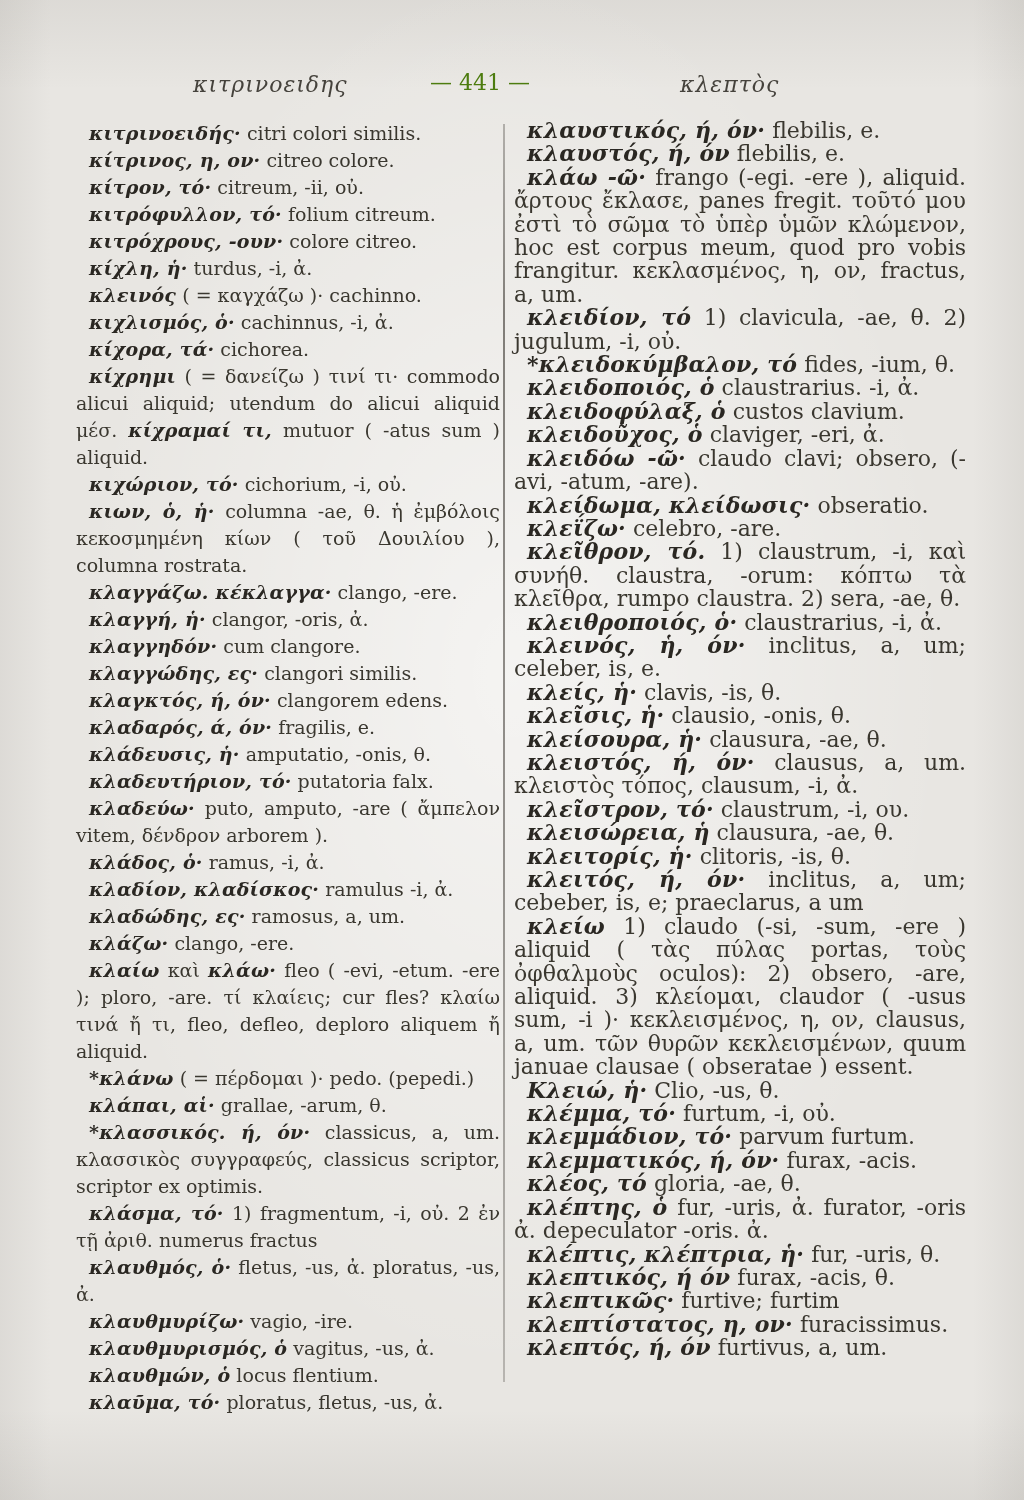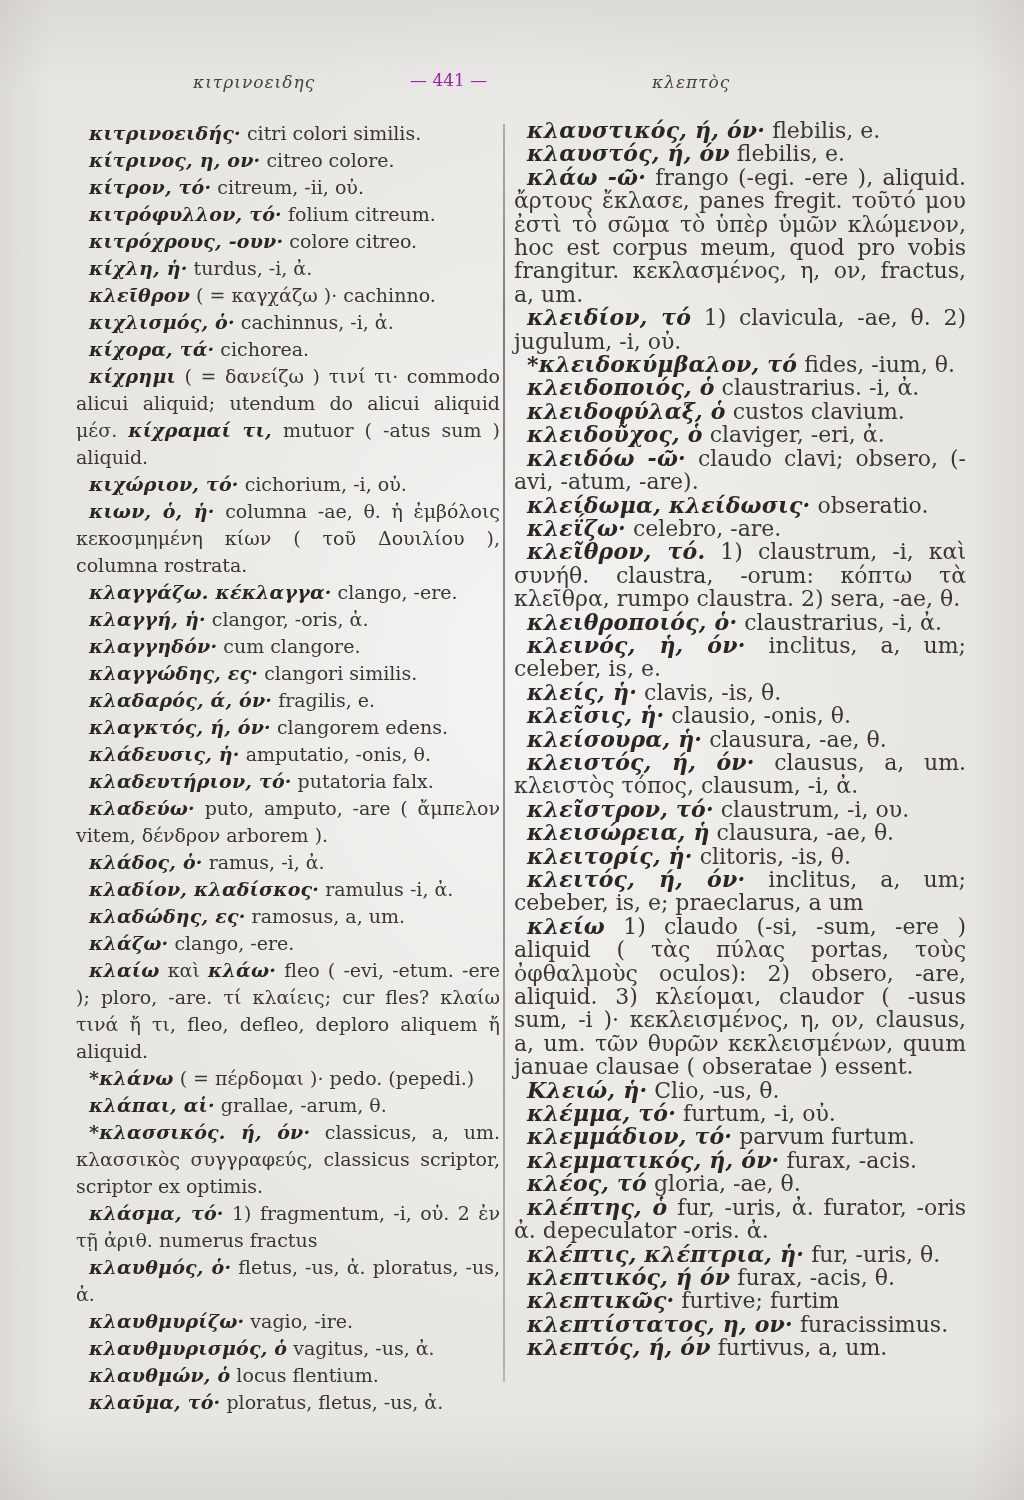--- a/index.html
+++ b/index.html
@@ -12,25 +12,25 @@
     overflow:hidden;
   }
   .paper-shade {
     position:absolute; inset:0;
     background:
       radial-gradient(ellipse at 50% 45%, rgba(255,255,255,0.55) 0%, rgba(255,255,255,0.0) 60%),
       linear-gradient(180deg, rgba(120,115,108,0.10) 0%, rgba(255,255,255,0) 6%, rgba(255,255,255,0) 94%, rgba(120,115,108,0.12) 100%),
       linear-gradient(90deg, rgba(120,115,108,0.10) 0%, rgba(255,255,255,0) 5%, rgba(255,255,255,0) 95%, rgba(120,115,108,0.10) 100%);
     pointer-events:none;
   }
-  .header { position:absolute; top:70px; left:0; width:817px; height:30px; font-size:17px;padding-left:32px; }
+  .header { position:absolute; top:70px; left:0; width:817px; height:30px; font-size:22px;padding-left:32px; }
   .header .hw { font-style:italic; letter-spacing:1px; color:#45423c; }
   .hw-left  { position:absolute; left:193px; top:2px; }
-  .page-num { position:absolute; left:410px; top:0; width:120px; text-align:left; color:#a21caf; }
-  .hw-right { position:absolute; left:652px; top:2px; }
+  .page-num { position:absolute; left:410px; top:0; width:120px; text-align:right; color:#4d7c0f; }
+  .hw-right { position:absolute; left:680px; top:2px; }
   .divider {
     position:absolute; left:503px; top:124px; width:2px; height:1258px;
     background:linear-gradient(180deg, rgba(70,66,60,0.35), rgba(70,66,60,0.65) 15%, rgba(70,66,60,0.55) 60%, rgba(70,66,60,0.30));
   }
   .col { position:absolute; text-align:justify; }
   .col-left  { left:76px;  top:120px; width:424px; font-size:19px;   line-height:27px; }
   .col-right { left:514px; top:119px; width:452px; font-size:22px; line-height:23.4px; }
   .entry { margin:0; text-indent:13px; }
   .lemma { font-weight:bold; font-style:italic; color:#2a2722; letter-spacing:0.2px; }
   .gloss { color:#3a372f; }
@@ -48,32 +48,32 @@
 
 <div class="divider"></div>
 
 <div class="col col-left">
     <p class="entry"><span class="lemma">κιτρινοειδής·</span><span class="gloss"> citri colori similis.</span></p>
     <p class="entry"><span class="lemma">κίτρινος, η, ον·</span><span class="gloss"> citreo colore.</span></p>
     <p class="entry"><span class="lemma">κίτρον, τό·</span><span class="gloss"> citreum, -ii, οὐ.</span></p>
     <p class="entry"><span class="lemma">κιτρόφυλλον, τό·</span><span class="gloss"> folium citreum.</span></p>
     <p class="entry"><span class="lemma">κιτρόχρους, -ουν·</span><span class="gloss"> colore citreo.</span></p>
     <p class="entry"><span class="lemma">κίχλη, ἡ·</span><span class="gloss"> turdus, -i, ἀ.</span></p>
-    <p class="entry"><span class="lemma">κλεῖθρον</span><span class="gloss"> ( = καγχάζω )· cachinno.</span></p>
+    <p class="entry"><span class="lemma">κλεινός</span><span class="gloss"> ( = καγχάζω )· cachinno.</span></p>
     <p class="entry"><span class="lemma">κιχλισμός, ὁ·</span><span class="gloss"> cachinnus, -i, ἀ.</span></p>
     <p class="entry"><span class="lemma">κίχορα, τά·</span><span class="gloss"> cichorea.</span></p>
     <p class="entry"><span class="lemma">κίχρημι</span><span class="gloss"> ( = δανείζω ) τινί τι· commodo alicui aliquid; utendum do alicui aliquid μέσ. </span><span class="lemma">κίχραμαί τι,</span><span class="gloss"> mutuor ( -atus sum ) aliquid.</span></p>
     <p class="entry"><span class="lemma">κιχώριον, τό·</span><span class="gloss"> cichorium, -i, οὐ.</span></p>
     <p class="entry"><span class="lemma">κιων, ὁ, ἡ·</span><span class="gloss"> columna -ae, θ. ἡ ἐμβόλοις κεκοσμημένη κίων ( τοῦ Δουιλίου ), columna rostrata.</span></p>
     <p class="entry"><span class="lemma">κλαγγάζω. κέκλαγγα·</span><span class="gloss"> clango, -ere.</span></p>
     <p class="entry"><span class="lemma">κλαγγή, ἡ·</span><span class="gloss"> clangor, -oris, ἀ.</span></p>
     <p class="entry"><span class="lemma">κλαγγηδόν·</span><span class="gloss"> cum clangore.</span></p>
     <p class="entry"><span class="lemma">κλαγγώδης, ες·</span><span class="gloss"> clangori similis.</span></p>
+    <p class="entry"><span class="lemma">κλαγκτός, ή, όν·</span><span class="gloss"> clangorem edens.</span></p>
     <p class="entry"><span class="lemma">κλαδαρός, ά, όν·</span><span class="gloss"> fragilis, e.</span></p>
-    <p class="entry"><span class="lemma">κλαγκτός, ή, όν·</span><span class="gloss"> clangorem edens.</span></p>
     <p class="entry"><span class="lemma">κλάδευσις, ἡ·</span><span class="gloss"> amputatio, -onis, θ.</span></p>
     <p class="entry"><span class="lemma">κλαδευτήριον, τό·</span><span class="gloss"> putatoria falx.</span></p>
     <p class="entry"><span class="lemma">κλαδεύω·</span><span class="gloss"> puto, amputo, -are ( ἄμπελον vitem, δένδρον arborem ).</span></p>
     <p class="entry"><span class="lemma">κλάδος, ὁ·</span><span class="gloss"> ramus, -i, ἀ.</span></p>
     <p class="entry"><span class="lemma">κλαδίον, κλαδίσκος·</span><span class="gloss"> ramulus -i, ἀ.</span></p>
     <p class="entry"><span class="lemma">κλαδώδης, ες·</span><span class="gloss"> ramosus, a, um.</span></p>
     <p class="entry"><span class="lemma">κλάζω·</span><span class="gloss"> clango, -ere.</span></p>
     <p class="entry"><span class="lemma">κλαίω</span><span class="gloss"> καὶ </span><span class="lemma">κλάω·</span><span class="gloss"> fleo ( -evi, -etum. -ere ); ploro, -are. τί κλαίεις; cur fles? κλαίω τινά ἤ τι, fleo, defleo, deploro aliquem ἤ aliquid.</span></p>
     <p class="entry"><span class="lemma">*κλάνω</span><span class="gloss"> ( = πέρδομαι )· pedo. (pepedi.)</span></p>
     <p class="entry"><span class="lemma">κλάπαι, αἱ·</span><span class="gloss"> grallae, -arum, θ.</span></p>

